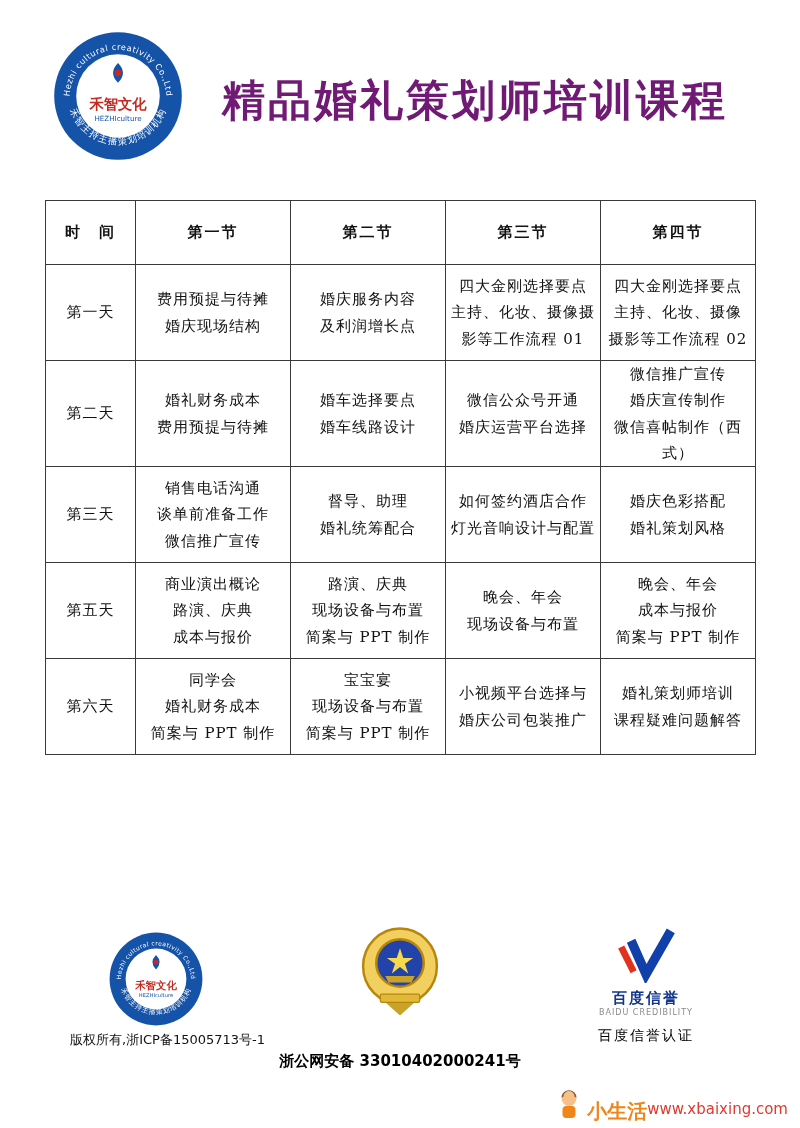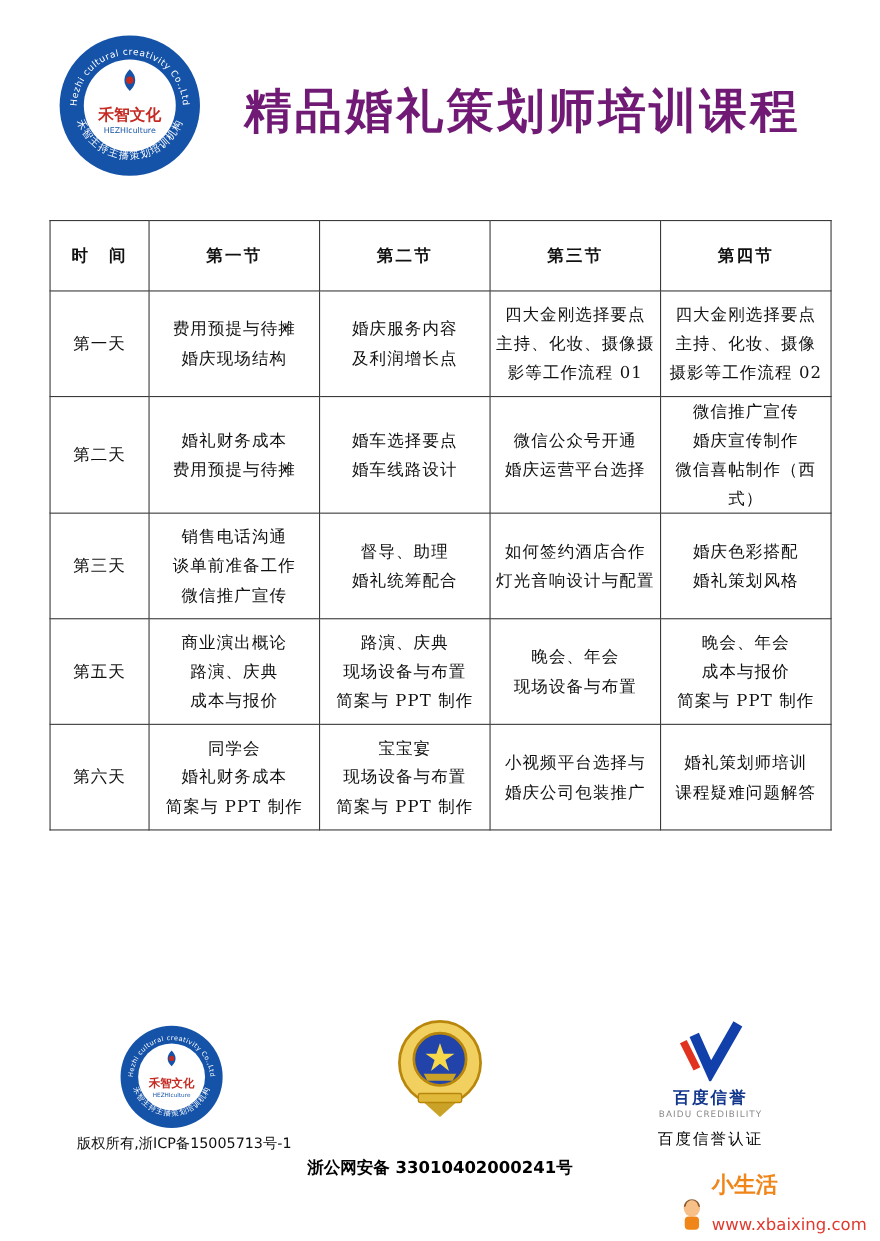--- a/index.html
+++ b/index.html
@@ -32,21 +32,21 @@
   .badge { position:absolute; left:50%; top:0; transform:translateX(-50%); }
   .police { position:absolute; left:50%; top:104px; transform:translateX(-50%);
             font-size:15px; font-weight:bold; color:#000; white-space:nowrap;margin-top:23px; }
   .baidu { position:absolute; right:74px; top:2px; width:160px; text-align:center; }
   .baidu-cn { font-size:15px; font-weight:bold; color:#12368c; margin-top:2px; letter-spacing:2px; }
   .baidu-en { font-size:8px; color:#8a8a8a; letter-spacing:1px; }
   .baidu-cert { font-size:14px; color:#000000; margin-top:10px; letter-spacing:2px; }
 
   
   .watermark { position:absolute; right:12px; bottom:6px; display:flex; align-items:flex-end; gap:5px; }
-  .wm-text { display:flex; flex-direction:column; align-items:flex-start;gap:16px; }
+  .wm-text { display:flex; flex-direction:row; align-items:flex-start; }
   .wm-name { font-size:20px; font-weight:bold; color:#f08519; line-height:1.1; }
   .wm-url  { font-size:15px; color:#e03a2f; line-height:1.2; }
 </style>
 </head>
 <body>
 
 <div class="page">
 
   <div class="header">
     <div class="logo-big">

